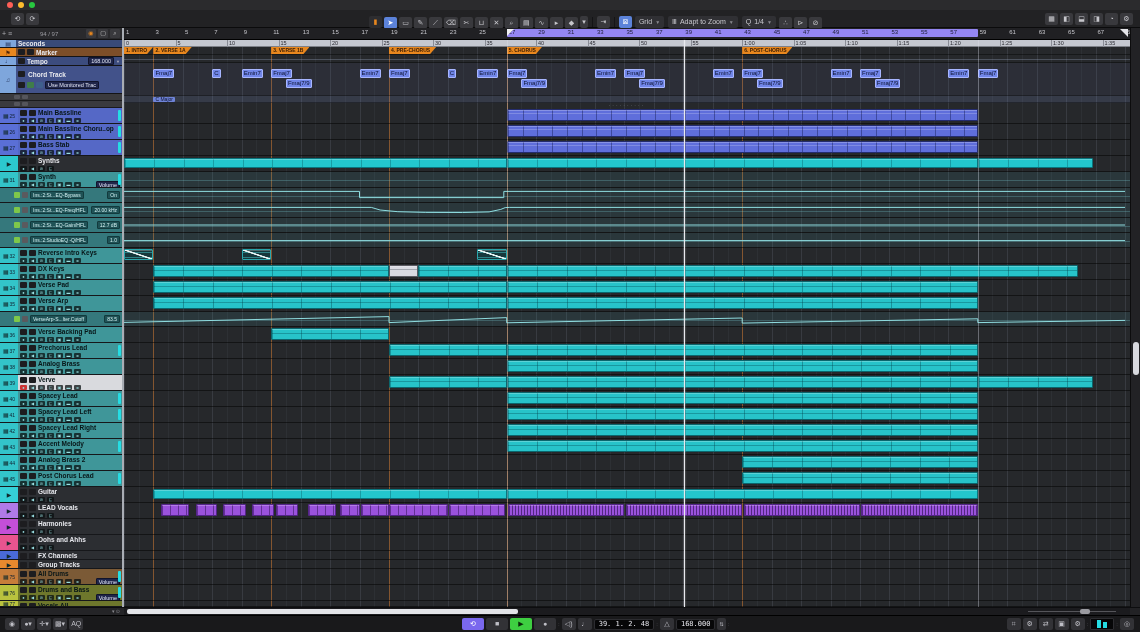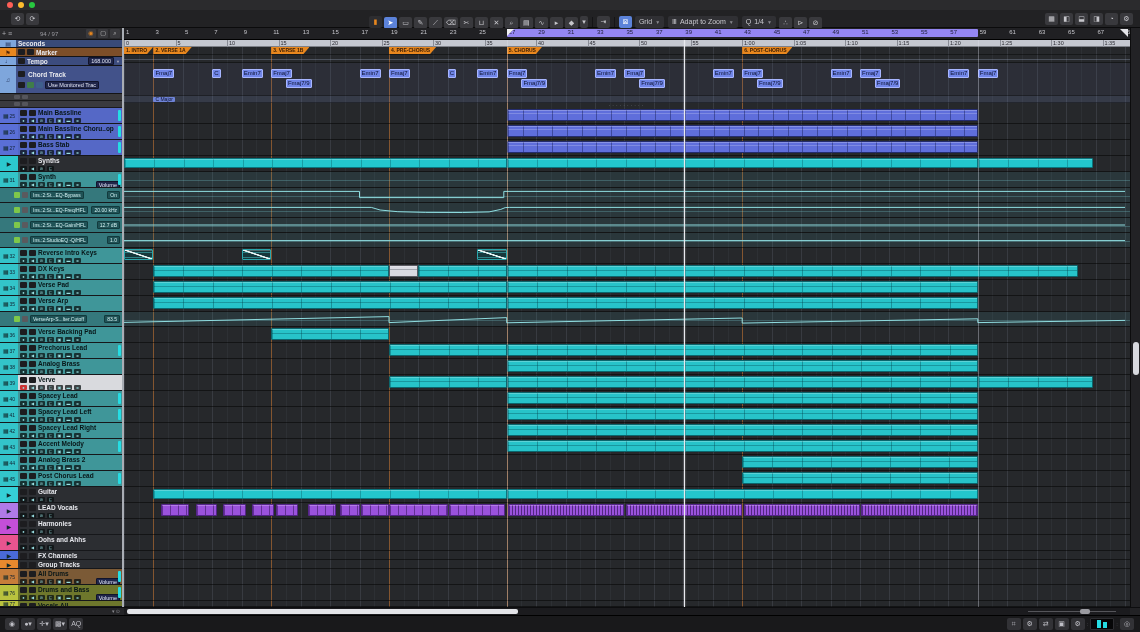--- a/index.html
+++ b/index.html
@@ -1150,20 +1150,35 @@
 </div>
 
 <div id="statusbar">
   <div class="sgroup" style="left:5px" id="sb-left">
       <span class="sbtn">◉</span>
       <span class="sbtn">●▾</span>
       <span class="sbtn">✛▾</span>
       <span class="sbtn">▩▾</span>
       <span class="sbtn">AQ</span>
     </div>
+  <div class="sgroup" style="left:462px">
+    <span class="sbtn purple" style="min-width:22px">⟲</span>
+    <span class="sbtn" style="min-width:22px">■</span>
+    <span class="sbtn green" style="min-width:22px">▶</span>
+    <span class="sbtn" style="min-width:22px">●</span>
+    <span class="ssep">:</span>
+    <span class="sbtn">◁)</span>
+    <span class="sbtn">♩</span>
+    <span class="sdisp">39. 1. 2. 48</span>
+    <span class="ssep">:</span>
+    <span class="sbtn">△</span>
+    <span class="sdisp">168.000</span>
+    <span class="sbtn" style="min-width:8px;font-size:5px">⇅</span>
+    <span class="ssep">:</span>
+  </div>
   <div class="sgroup" style="right:6px">
     <span id="sb-right" style="display:flex;gap:2px">
         <span class="sbtn">⌗</span>
         <span class="sbtn">⚙</span>
         <span class="sbtn">⇄</span>
         <span class="sbtn">▣</span>
         <span class="sbtn">⚙</span>
       </span>
     <span class="ssep">:</span>
     <span id="meterbox">

